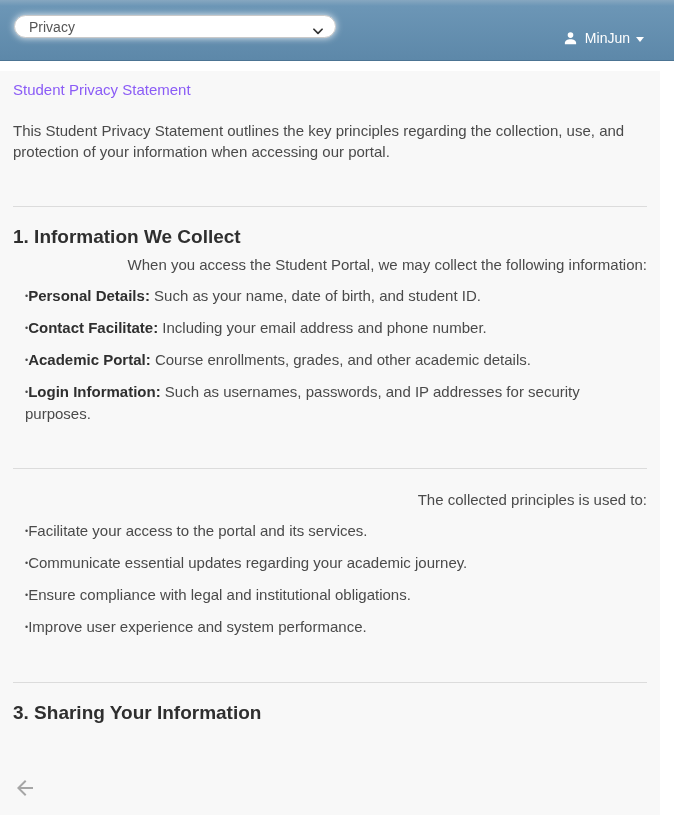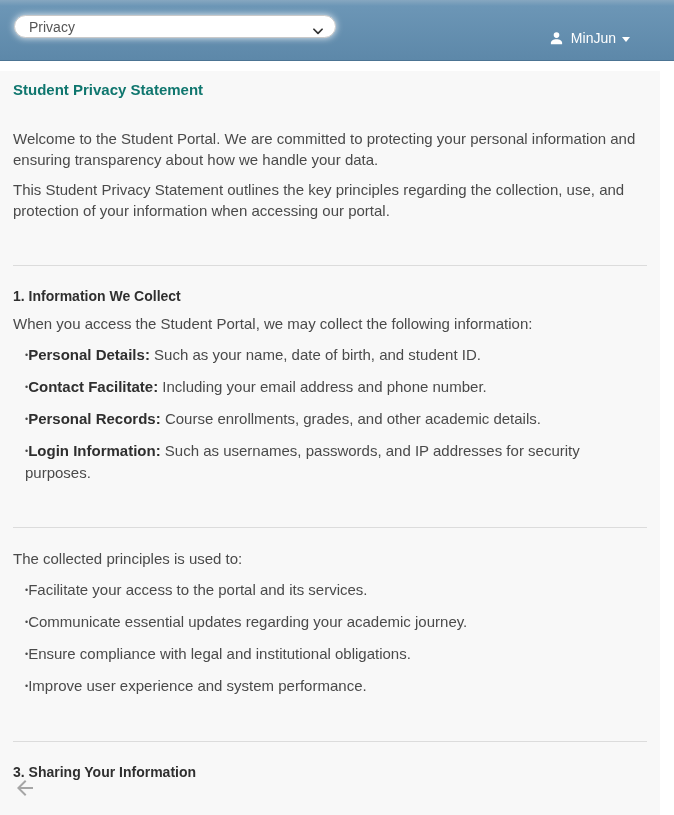--- a/index.html
+++ b/index.html
@@ -29,59 +29,60 @@
     font-family: "Liberation Sans", sans-serif;
     font-size: 14px; color: #555555;
     outline: none;
   }
   .select-chevron {
     position: absolute; right: 11px; top: 9px;
     width: 14px; height: 14px;
     pointer-events: none;
   }
   .user-menu {
-    position: absolute; top: 0; right: 44px; height: 76px;
+    position: absolute; top: 0; right: 30px; height: 76px;
     display: flex; align-items: center;
     cursor: pointer;
   }
   .user-icon { width: 15px; height: 15px; margin-right: 7px; }
   .user-name { color: #ffffff; font-size: 14px; }
   .caret-down {
     width: 0; height: 0; margin-left: 6px; margin-top: 2px;
     border-left: 4px solid transparent;
     border-right: 4px solid transparent;
     border-top: 5px solid #ffffff;
   }
   
   .content-panel {
     position: absolute; top: 71px; left: 0;
     width: 660px; height: 744px;
     background: #f8f8f8;
     padding: 9px 13px;
     overflow: hidden;
   }
   .page-title {
-    font-size: 15px; font-weight: bold; color: #0f766e;
-    line-height: 20px; margin: 0 0 28px;
+    font-size: 15px; font-weight: normal; color: #8b5cf6;
+    line-height: 20px; margin: 0 0 20px;
   }
   .para {
     font-size: 15px; line-height: 21px; color: #4a4a4a;
     margin: 0 0 9px;
   }
   .divider {
     border: none; border-top: 1px solid #dcdcdc;
     margin: 44px 0 20px;
   }
   .section-title {
-    font-size: 14px; font-weight: bold; color: #2f2f2f;
+    font-size: 19px; font-weight: bold; color: #2f2f2f;
     line-height: 20px; margin: 0 0 7px;
   }
   .lead {
     font-size: 15px; line-height: 21px; color: #4a4a4a;
     margin: 0 0 10px;
+    text-align: right;
   }
   .bullet-line {
     font-size: 15px; line-height: 21px; color: #4a4a4a;
     margin: 0 12px 10px;
   }
   .blt { font-size: 9px; vertical-align: 2px; color: #4a4a4a; }
   .bullet-line b { color: #2f2f2f; }
   
   .back-arrow {
     position: absolute; left: 12px; top: 776px;
@@ -107,31 +108,30 @@
       <path d="M12 13c-4.9 0-9 2.5-9 5.6V21h18v-2.4c0-3.1-4.1-5.6-9-5.6z" fill="#ffffff"></path>
     </svg>
     <span class="user-name">MinJun</span>
     <span class="caret-down"></span>
   </div>
 </header>
 
 <main class="content-panel">
   <h1 class="page-title">Student Privacy Statement</h1>
 
-  <p class="para">Welcome to the Student Portal. We are committed to protecting your personal information and ensuring transparency about how we handle your data.</p>
   <p class="para">This Student Privacy Statement outlines the key principles regarding the collection, use, and protection of your information when accessing our portal.</p>
 
   <hr class="divider">
 
   <section>
     <h2 class="section-title">1. Information We Collect</h2>
     <p class="lead">When you access the Student Portal, we may collect the following information:</p>
     <p class="bullet-line"><span class="blt">•</span><b>Personal Details: </b><span>Such as your name, date of birth, and student ID.</span></p>
     <p class="bullet-line"><span class="blt">•</span><b>Contact Facilitate: </b><span>Including your email address and phone number.</span></p>
-    <p class="bullet-line"><span class="blt">•</span><b>Personal Records: </b><span>Course enrollments, grades, and other academic details.</span></p>
+    <p class="bullet-line"><span class="blt">•</span><b>Academic Portal: </b><span>Course enrollments, grades, and other academic details.</span></p>
     <p class="bullet-line"><span class="blt">•</span><b>Login Information: </b><span>Such as usernames, passwords, and IP addresses for security purposes.</span></p>
   </section>
 
   <hr class="divider">
 
   <section>
     <p class="lead">The collected principles is used to:</p>
     <p class="bullet-line"><span class="blt">•</span><span>Facilitate your access to the portal and its services.</span></p>
     <p class="bullet-line"><span class="blt">•</span><span>Communicate essential updates regarding your academic journey.</span></p>
     <p class="bullet-line"><span class="blt">•</span><span>Ensure compliance with legal and institutional obligations.</span></p>

